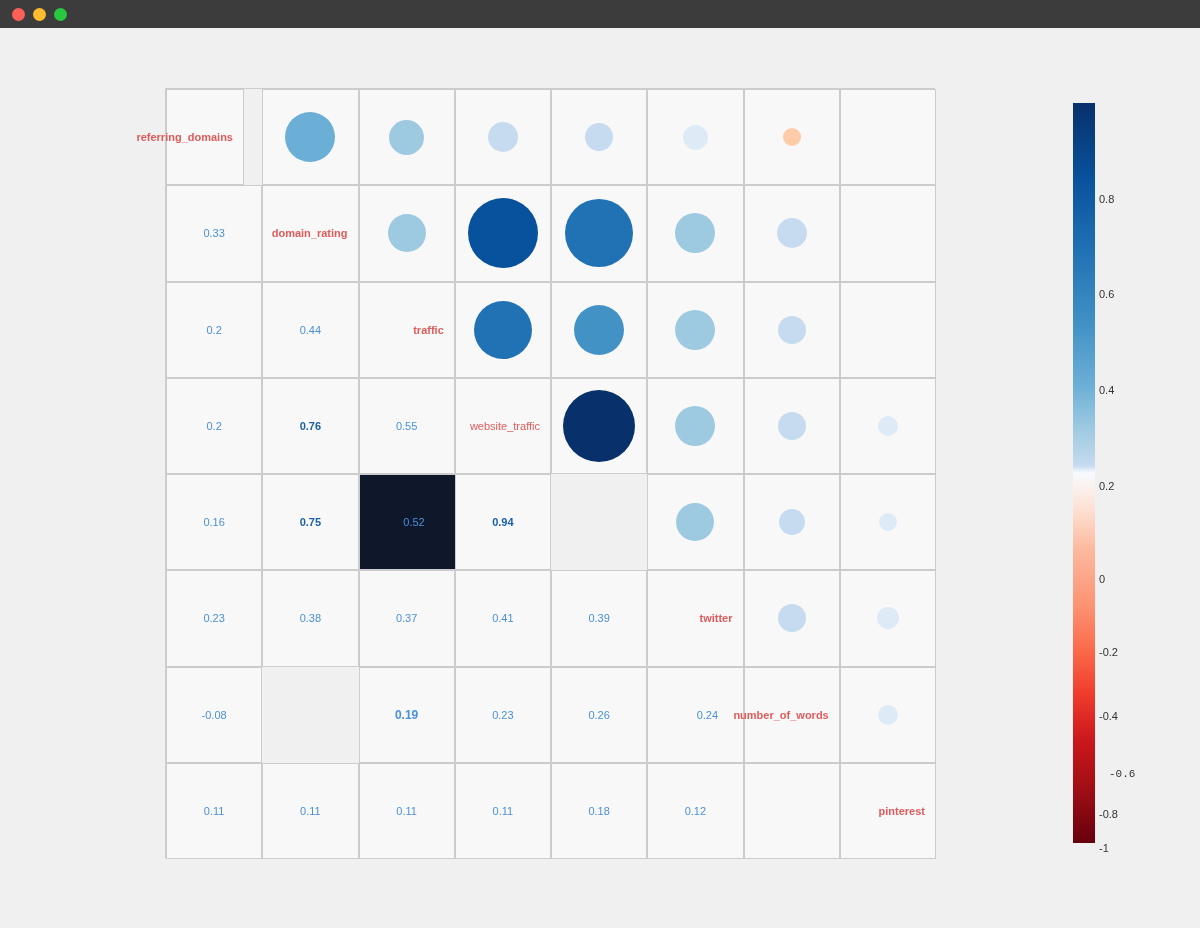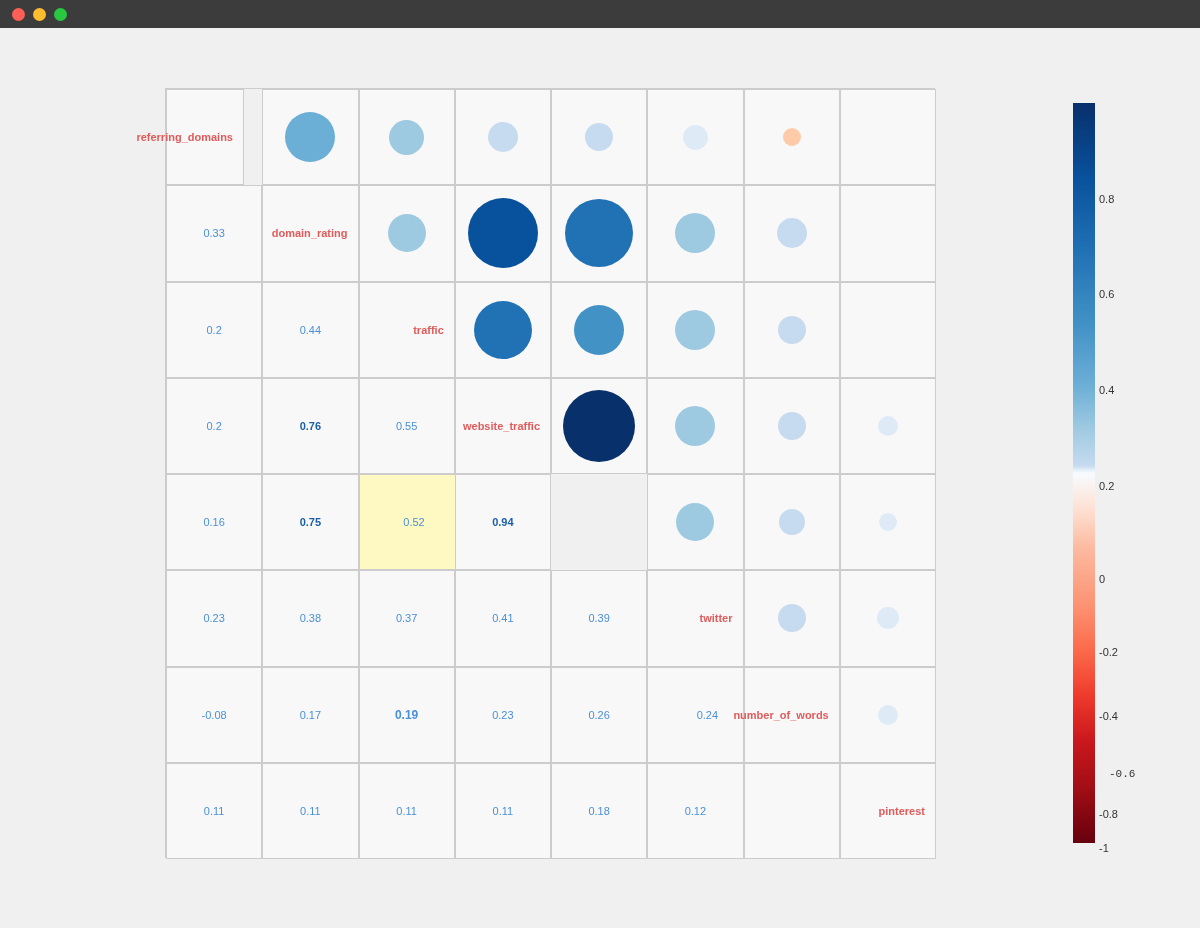--- a/index.html
+++ b/index.html
@@ -135,41 +135,41 @@
           <div style="position: absolute; left: 0px; top: 288.75px; width: 96.25px; height: 96.25px; border: 1px solid rgb(204, 204, 204); display: flex; align-items: center; justify-content: center; background: rgb(248, 248, 248); overflow: hidden;">
             <span style="font-size: 11px; font-weight: 400; color: rgb(74, 144, 217);">0.2</span>
           </div>
           <div style="position: absolute; left: 96.25px; top: 288.75px; width: 96.25px; height: 96.25px; border: 1px solid rgb(204, 204, 204); display: flex; align-items: center; justify-content: center; background: rgb(248, 248, 248); overflow: hidden;">
             <span style="font-size: 11px; font-weight: 700; color: rgb(26, 95, 168);">0.76</span>
           </div>
           <div style="position: absolute; left: 192.5px; top: 288.75px; width: 96.25px; height: 96.25px; border: 1px solid rgb(204, 204, 204); display: flex; align-items: center; justify-content: center; background: rgb(248, 248, 248); overflow: hidden;">
             <span style="font-size: 11px; font-weight: 400; color: rgb(74, 144, 217);">0.55</span>
           </div>
           <div style="position: absolute; left: 288.75px; top: 288.75px; width: 96.25px; height: 96.25px; border: 1px solid rgb(204, 204, 204); display: flex; align-items: center; justify-content: center; background: rgb(248, 248, 248); overflow: visible;">
-            <span style="position: absolute; right: 10px; font-size: 11px; font-weight: 700; color: rgb(224, 92, 92); white-space: nowrap; text-align: right; margin-left: 34px;">website_traffic</span>
+            <span style="position: absolute; right: 10px; font-size: 11px; font-weight: 400; color: rgb(224, 92, 92); white-space: nowrap; text-align: right; margin-left: 34px;">website_traffic</span>
           </div>
           <div style="position: absolute; left: 385px; top: 288.75px; width: 96.25px; height: 96.25px; border: 1px solid rgb(204, 204, 204); display: flex; align-items: center; justify-content: center; background: rgb(248, 248, 248); overflow: hidden;">
             <div style="width: 72px; height: 72px; border-radius: 50%; background: rgb(8, 48, 107);"></div>
           </div>
           <div style="position: absolute; left: 481.25px; top: 288.75px; width: 96.25px; height: 96.25px; border: 1px solid rgb(204, 204, 204); display: flex; align-items: center; justify-content: center; background: rgb(248, 248, 248); overflow: hidden;">
             <div style="width: 40px; height: 40px; border-radius: 50%; background: rgb(158, 202, 225);"></div>
           </div>
           <div style="position: absolute; left: 577.5px; top: 288.75px; width: 96.25px; height: 96.25px; border: 1px solid rgb(204, 204, 204); display: flex; align-items: center; justify-content: center; background: rgb(248, 248, 248); overflow: hidden;">
             <div style="width: 28px; height: 28px; border-radius: 50%; background: rgb(198, 219, 239);"></div>
           </div>
           <div style="position: absolute; left: 673.75px; top: 288.75px; width: 96.25px; height: 96.25px; border: 1px solid rgb(204, 204, 204); display: flex; align-items: center; justify-content: center; background: rgb(248, 248, 248); overflow: hidden;">
             <div style="width: 20px; height: 20px; border-radius: 50%; background: rgb(222, 235, 247);"></div>
           </div>
           <div style="position: absolute; left: 0px; top: 385px; width: 96.25px; height: 96.25px; border: 1px solid rgb(204, 204, 204); display: flex; align-items: center; justify-content: center; background: rgb(248, 248, 248); overflow: hidden;">
             <span style="font-size: 11px; font-weight: 400; color: rgb(74, 144, 217);">0.16</span>
           </div>
           <div style="position: absolute; left: 96.25px; top: 385px; width: 96.25px; height: 96.25px; border: 1px solid rgb(204, 204, 204); display: flex; align-items: center; justify-content: center; background: rgb(248, 248, 248); overflow: hidden;">
             <span style="font-size: 11px; font-weight: 700; color: rgb(26, 95, 168);">0.75</span>
           </div>
-          <div style="position: absolute; left: 192.5px; top: 385px; width: 111px; height: 96.25px; border: 1px solid rgb(204, 204, 204); display: flex; align-items: center; justify-content: center; background: #fef9c3; overflow: hidden;">
+          <div style="position: absolute; left: 192.5px; top: 385px; width: 111px; height: 96.25px; border: 1px solid rgb(204, 204, 204); display: flex; align-items: center; justify-content: center; background: #0f172a; overflow: hidden;">
             <span style="font-size: 11px; font-weight: 400; color: rgb(74, 144, 217);">0.52</span>
           </div>
           <div style="position: absolute; left: 288.75px; top: 385px; width: 96.25px; height: 96.25px; border: 1px solid rgb(204, 204, 204); display: flex; align-items: center; justify-content: center; background: rgb(248, 248, 248); overflow: hidden;">
             <span style="font-size: 11px; font-weight: 700; color: rgb(26, 95, 168);">0.94</span>
           </div>
           <div style="position: absolute; left: 481.25px; top: 385px; width: 96.25px; height: 96.25px; border: 1px solid rgb(204, 204, 204); display: flex; align-items: center; justify-content: center; background: rgb(248, 248, 248); overflow: hidden;">
             <div style="width: 38px; height: 38px; border-radius: 50%; background: rgb(158, 202, 225);"></div>
           </div>
           <div style="position: absolute; left: 577.5px; top: 385px; width: 96.25px; height: 96.25px; border: 1px solid rgb(204, 204, 204); display: flex; align-items: center; justify-content: center; background: rgb(248, 248, 248); overflow: hidden;">
             <div style="width: 26px; height: 26px; border-radius: 50%; background: rgb(198, 219, 239);"></div>
@@ -196,23 +196,20 @@
             <span style="position: absolute; right: 10px; font-size: 11px; font-weight: 600; color: rgb(224, 92, 92); white-space: nowrap; text-align: right;">twitter</span>
           </div>
           <div style="position: absolute; left: 577.5px; top: 481.25px; width: 96.25px; height: 96.25px; border: 1px solid rgb(204, 204, 204); display: flex; align-items: center; justify-content: center; background: rgb(248, 248, 248); overflow: hidden;">
             <div style="width: 28px; height: 28px; border-radius: 50%; background: rgb(198, 219, 239);"></div>
           </div>
           <div style="position: absolute; left: 673.75px; top: 481.25px; width: 96.25px; height: 96.25px; border: 1px solid rgb(204, 204, 204); display: flex; align-items: center; justify-content: center; background: rgb(248, 248, 248); overflow: hidden;">
             <div style="width: 22px; height: 22px; border-radius: 50%; background: rgb(222, 235, 247);"></div>
           </div>
           <div style="position: absolute; left: 0px; top: 577.5px; width: 96.25px; height: 96.25px; border: 1px solid rgb(204, 204, 204); display: flex; align-items: center; justify-content: center; background: rgb(248, 248, 248); overflow: hidden;">
             <span style="font-size: 11px; font-weight: 400; color: rgb(74, 144, 217);">-0.08</span>
-          </div>
-          <div style="position: absolute; left: 96.25px; top: 577.5px; width: 96.25px; height: 96.25px; border: 1px solid rgb(204, 204, 204); display: flex; align-items: center; justify-content: center; background: rgb(248, 248, 248); overflow: hidden;">
-            <span style="font-size: 11px; font-weight: 400; color: rgb(74, 144, 217);">0.17</span>
           </div>
           <div style="position: absolute; left: 192.5px; top: 577.5px; width: 96.25px; height: 96.25px; border: 1px solid rgb(204, 204, 204); display: flex; align-items: center; justify-content: center; background: rgb(248, 248, 248); overflow: hidden;">
             <span style="font-size: 12px; font-weight: 700; color: rgb(74, 144, 217);">0.19</span>
           </div>
           <div style="position: absolute; left: 288.75px; top: 577.5px; width: 96.25px; height: 96.25px; border: 1px solid rgb(204, 204, 204); display: flex; align-items: center; justify-content: center; background: rgb(248, 248, 248); overflow: hidden;">
             <span style="font-size: 11px; font-weight: 400; color: rgb(74, 144, 217);">0.23</span>
           </div>
           <div style="position: absolute; left: 385px; top: 577.5px; width: 96.25px; height: 96.25px; border: 1px solid rgb(204, 204, 204); display: flex; align-items: center; justify-content: center; background: rgb(248, 248, 248); overflow: hidden;">
             <span style="font-size: 11px; font-weight: 400; color: rgb(74, 144, 217);">0.26</span>
           </div>

